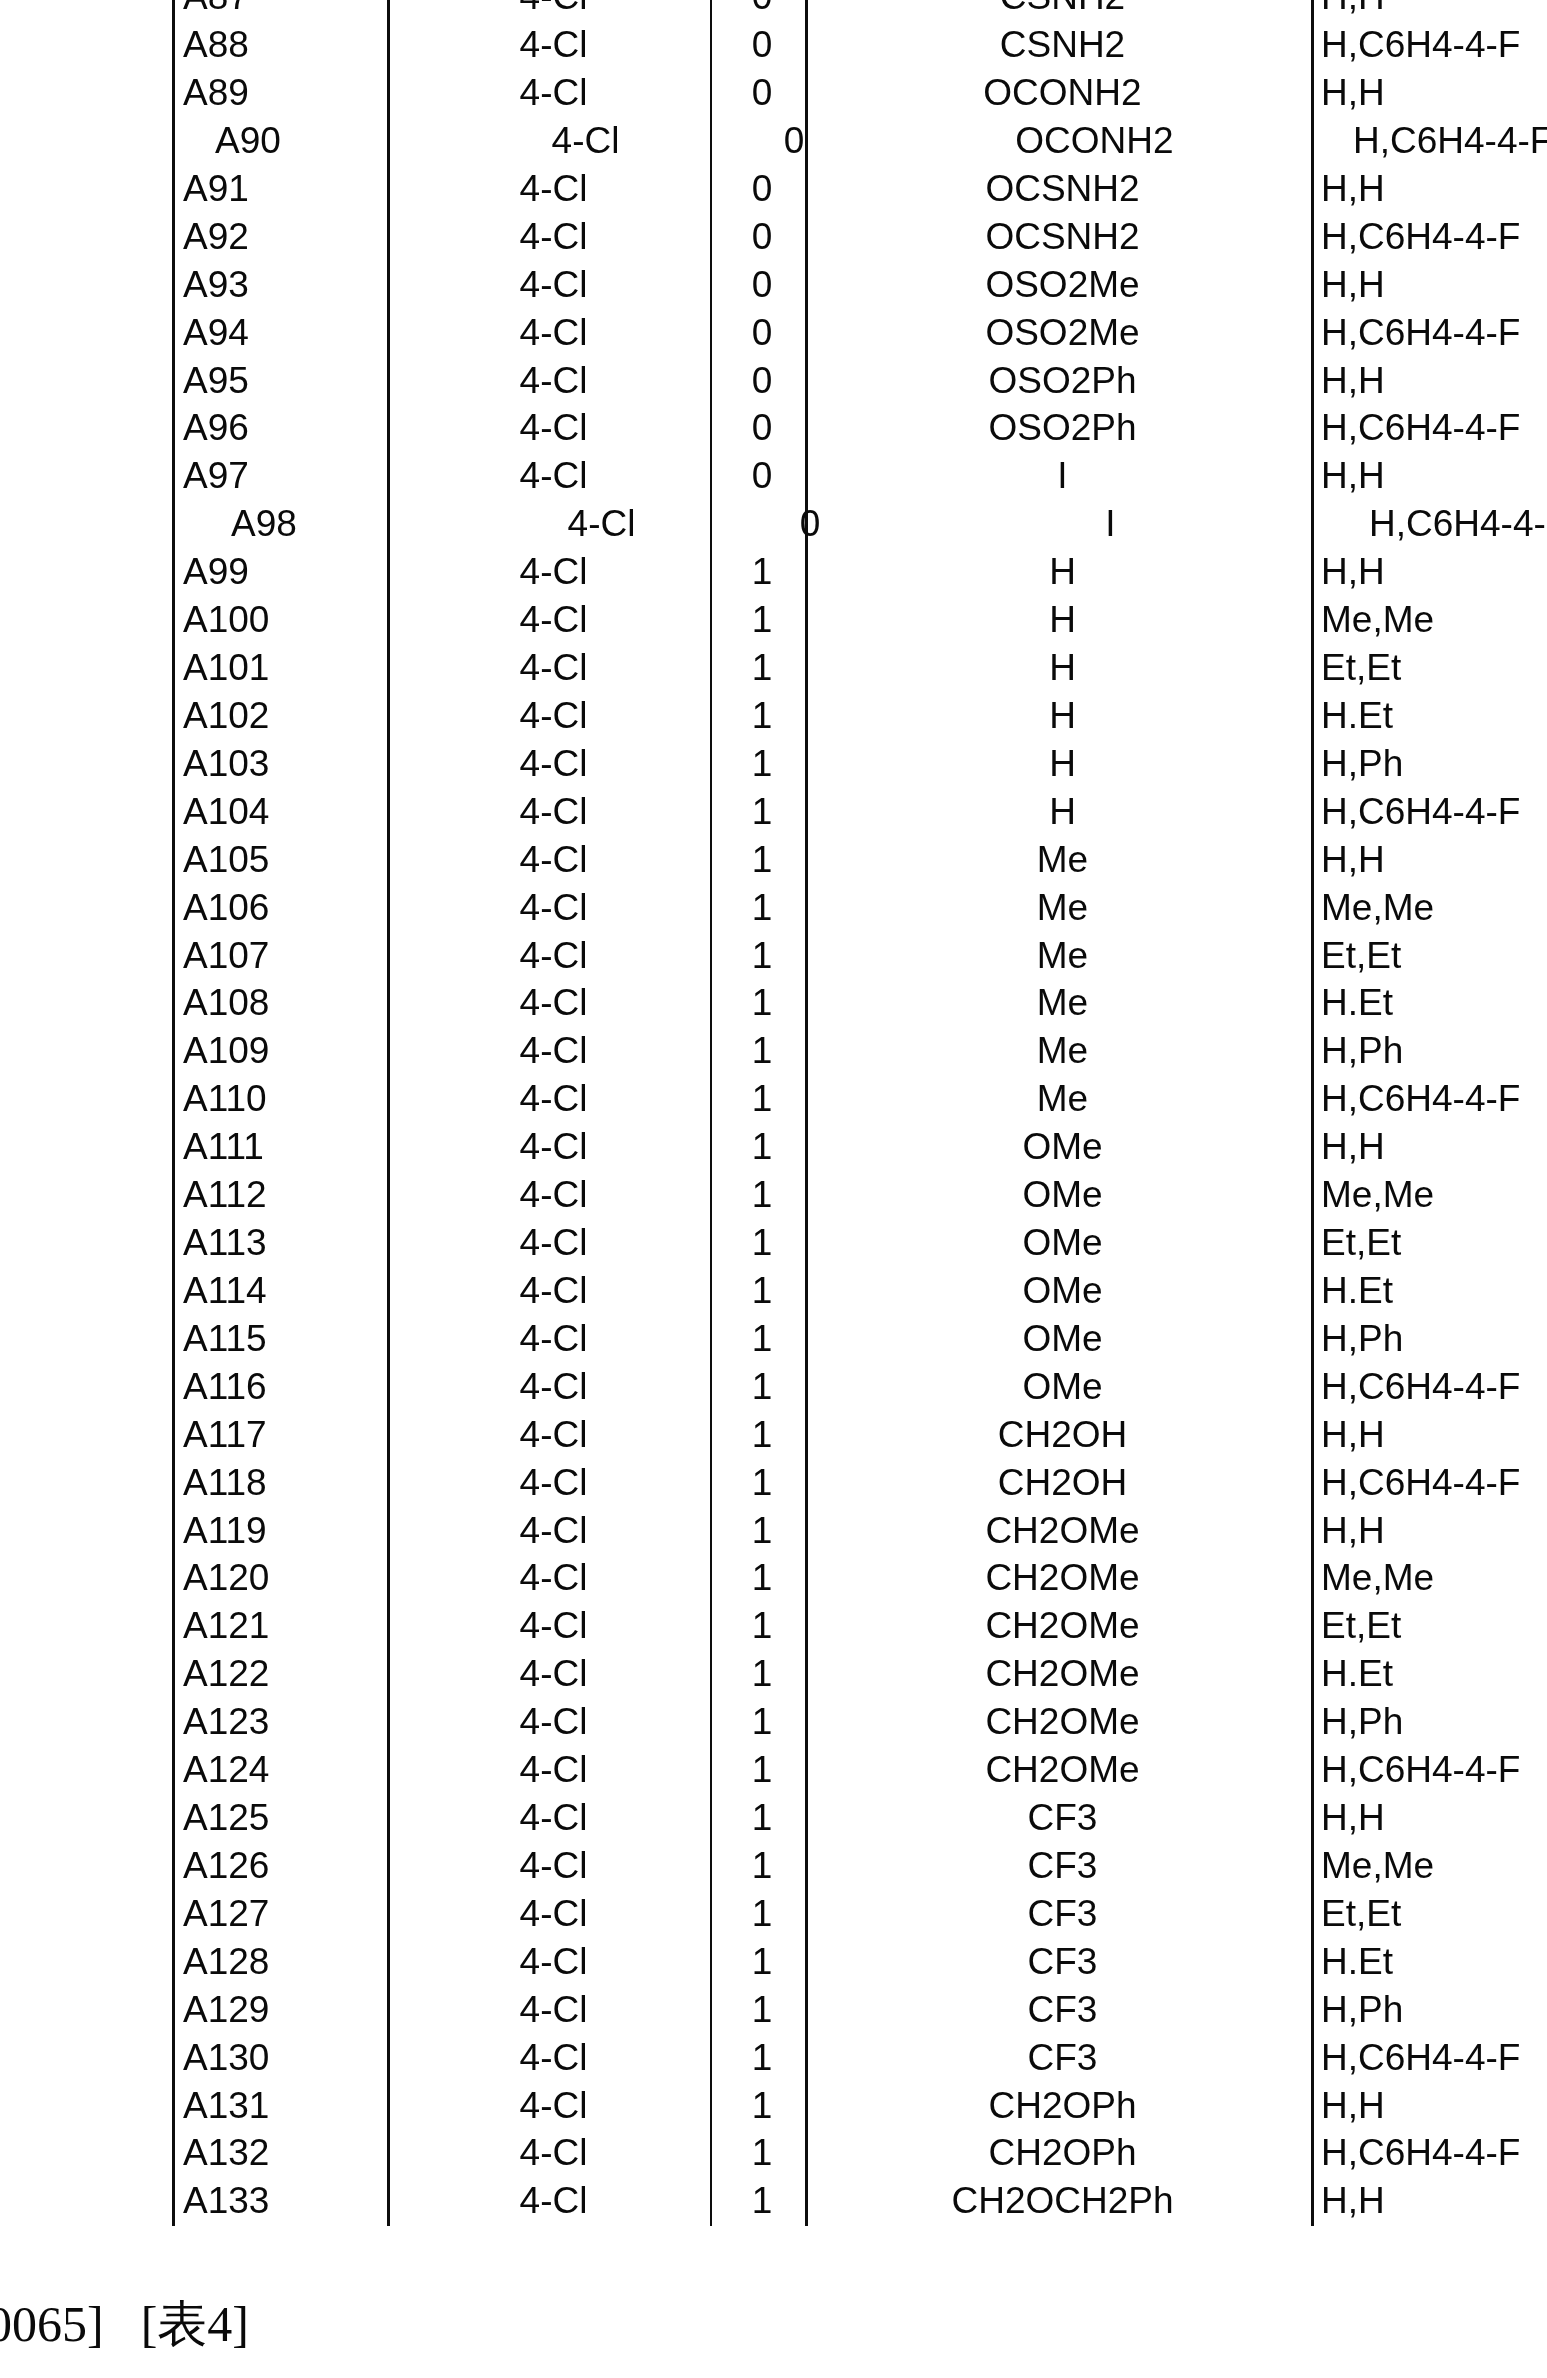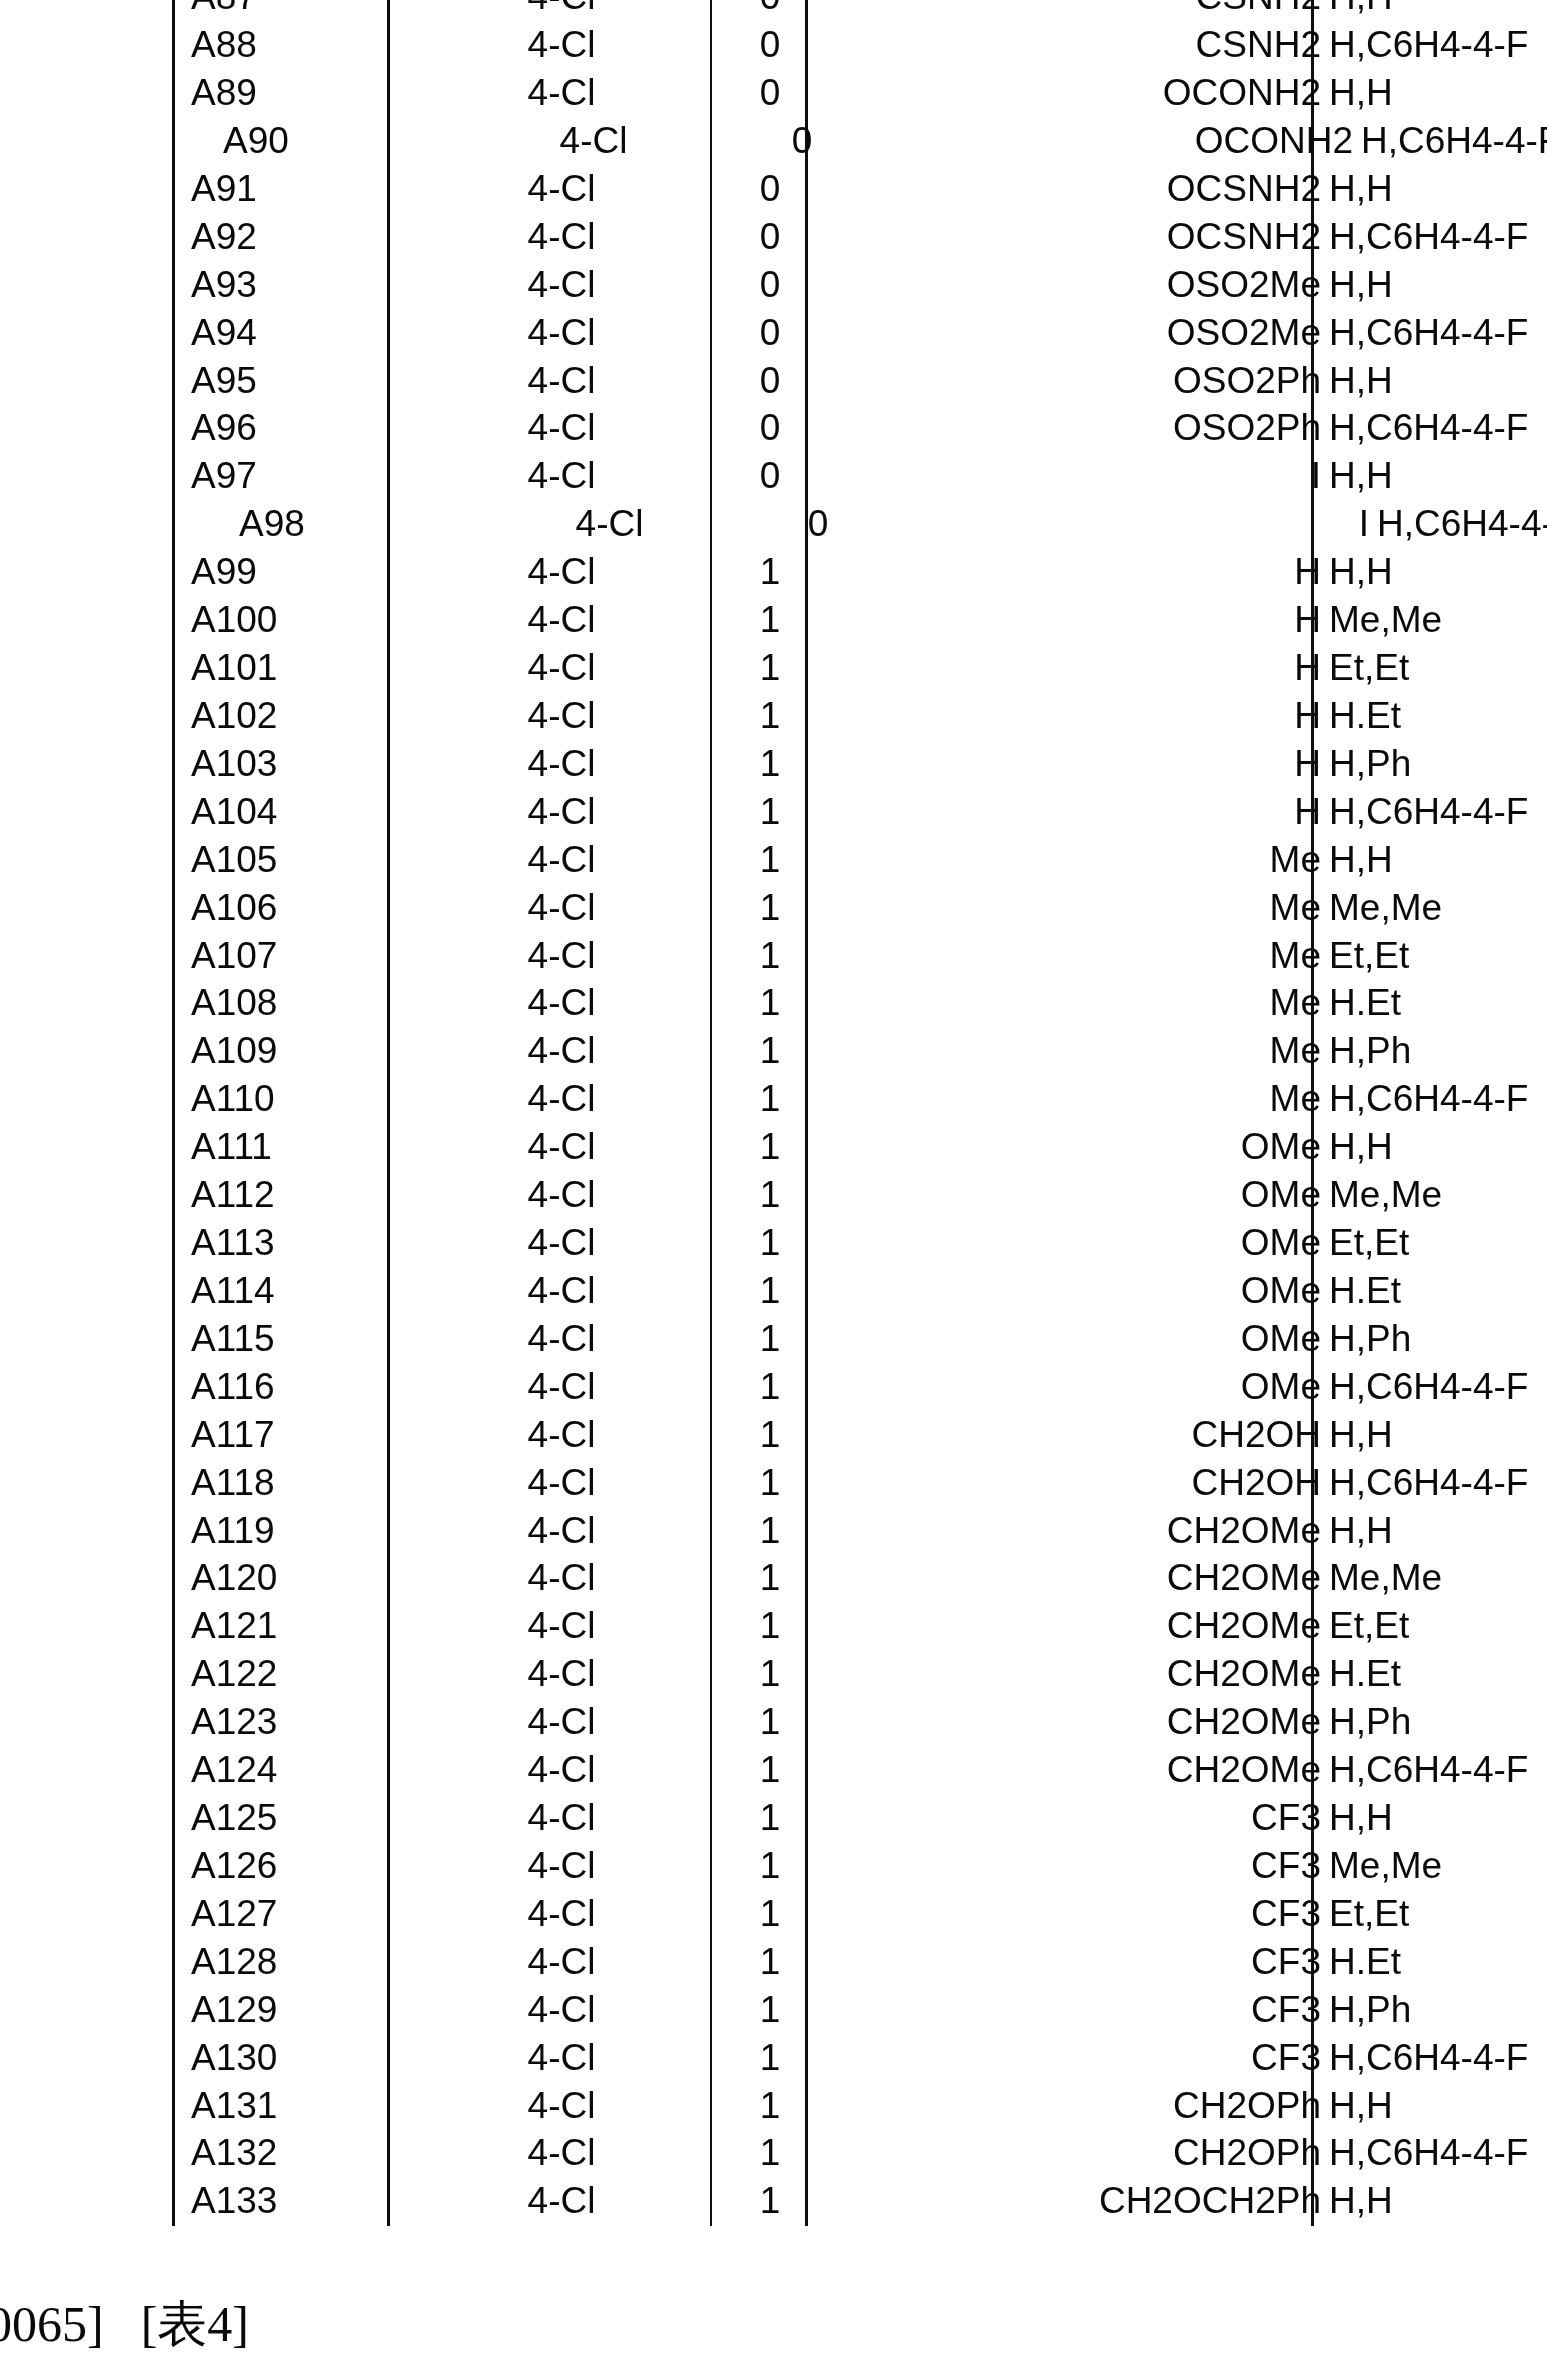--- a/index.html
+++ b/index.html
@@ -23,37 +23,37 @@
   .v1{left:172px;}
   .v2{left:387px;}
   .v3{left:710px;width:1.9px;}
   .v4{left:805px;}
   .v5{left:1311px;}
 
   
   #rows{position:absolute;left:0;top:0;width:100%;height:2226px;}
   .row{
     position:absolute;
-    left:12px;
+    left:4px;
     width:1253px;
     height:48px;
   }
   .cell{
     position:absolute;
     top:0;
     height:48px;
     line-height:48px;
     font-size:37px;
     white-space:nowrap;
     overflow:visible;
   }
   .c1{left:179px;width:203px;text-align:left;}
   .c2{left:390px;width:319px;text-align:center;}
   .c3{left:712px;width:92px;text-align:center;}
-  .c4{left:808px;width:501px;text-align:right;}
+  .c4{left:808px;width:501px;text-align:center;}
   .c5{left:1317px;width:230px;text-align:left;}
 
   
   .footer{
     position:absolute;
     top:2295px;
     left:-13px;
     font-family:"Liberation Serif","DejaVu Serif",serif;
     font-size:50px;
     line-height:58px;

